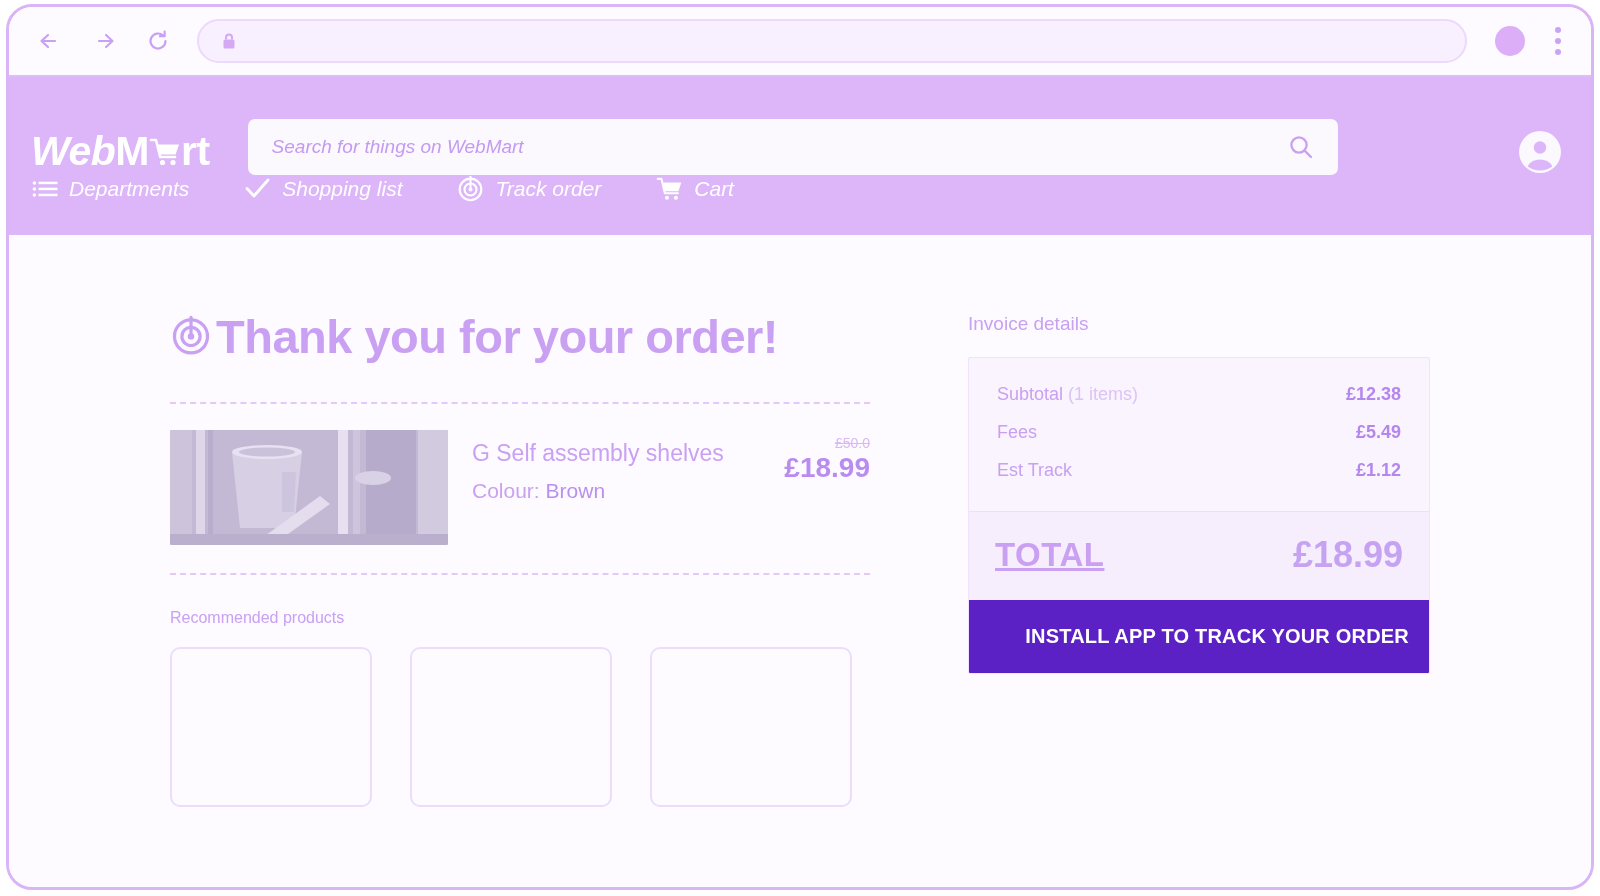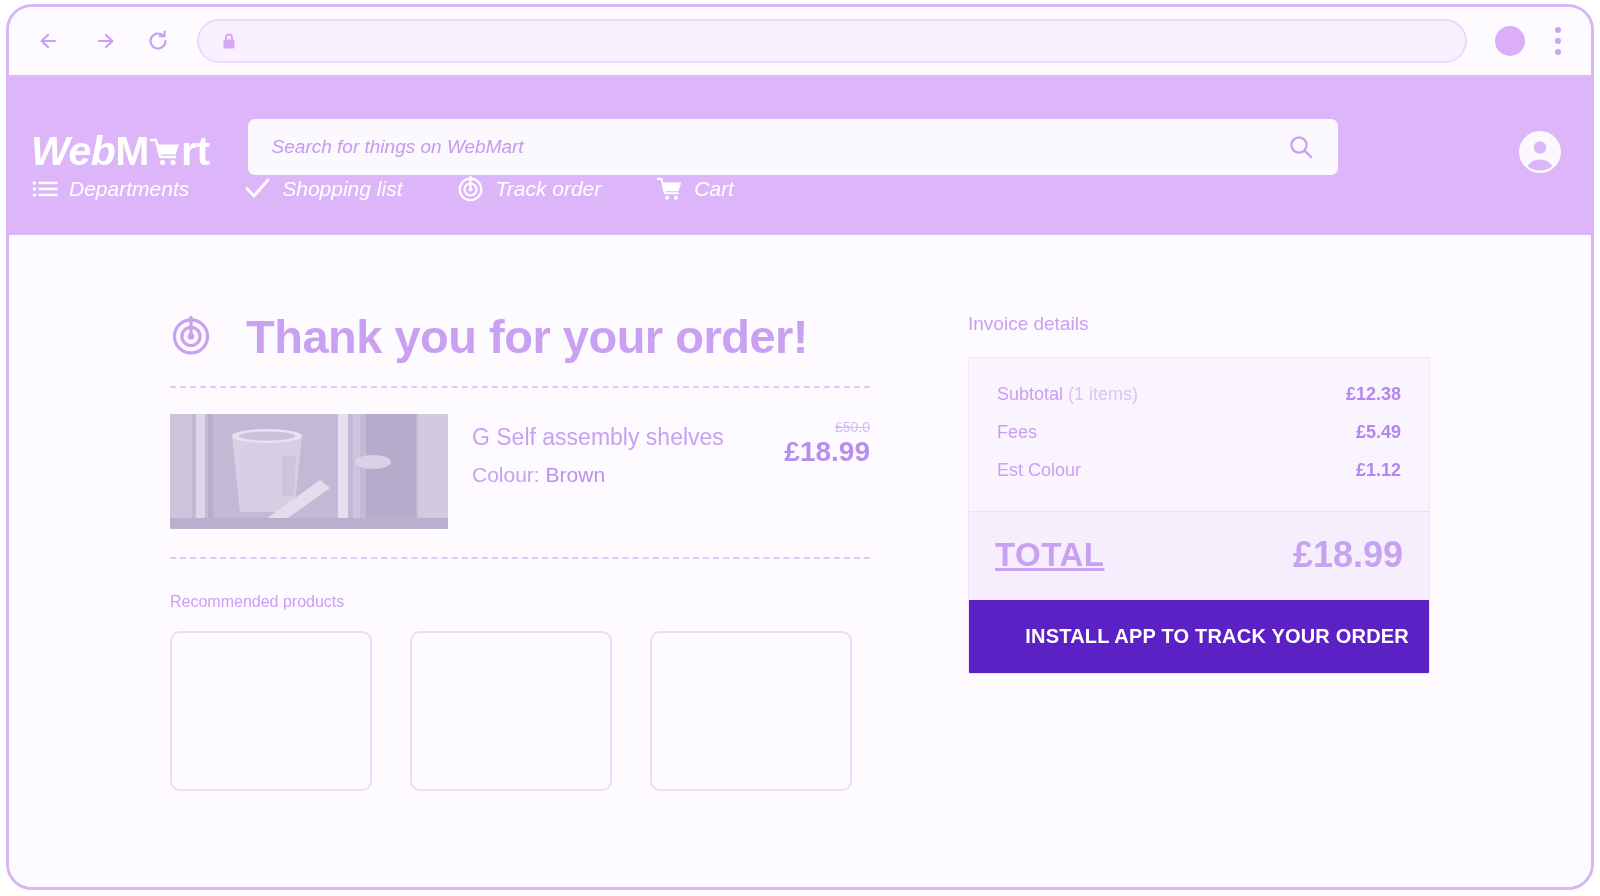--- a/index.html
+++ b/index.html
@@ -174,22 +174,22 @@
     display: flex;
     gap: 0;
   }
 
   .col-left { width: 700px; flex: 0 0 700px; }
   .col-right { width: 462px; flex: 0 0 462px; margin-left: 98px; }
 
   .thankyou {
     display: flex;
     align-items: center;
-    gap: 34px;
-    margin-bottom: 26px;
+    gap: 4px;
+    margin-bottom: 42px;
   }
   .thankyou h1 {
     font-size: 47px;
     font-weight: 700;
     color: #c9a0f2;
     letter-spacing: -0.5px;
     line-height: 1;
   }
 
   .emailed {
@@ -536,21 +536,21 @@
               </span>
               <span class="inv-val">£12.38</span>
             </div>
 
             <div class="inv-row">
               <span class="inv-label">Fees</span>
               <span class="inv-val">£5.49</span>
             </div>
 
             <div class="inv-row">
-              <span class="inv-label">Est Colour</span>
+              <span class="inv-label">Est Track</span>
               <span class="inv-val">£1.12</span>
             </div>
           </div>
 
           <div class="inv-total">
             <span class="t-label">TOTAL</span>
             <span class="t-val">£18.99</span>
           </div>
 
           <button class="install-btn">INSTALL APP TO TRACK YOUR ORDER</button>

